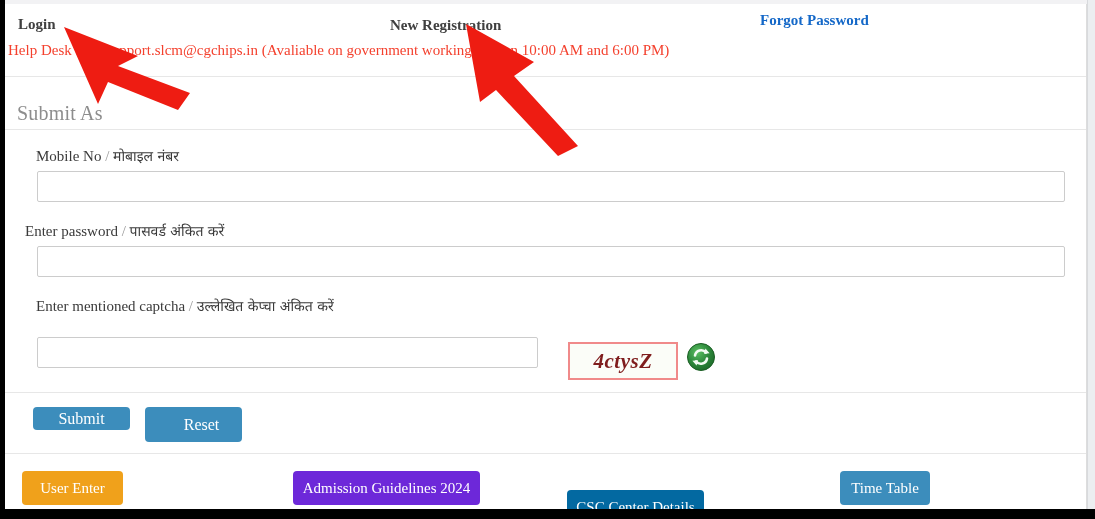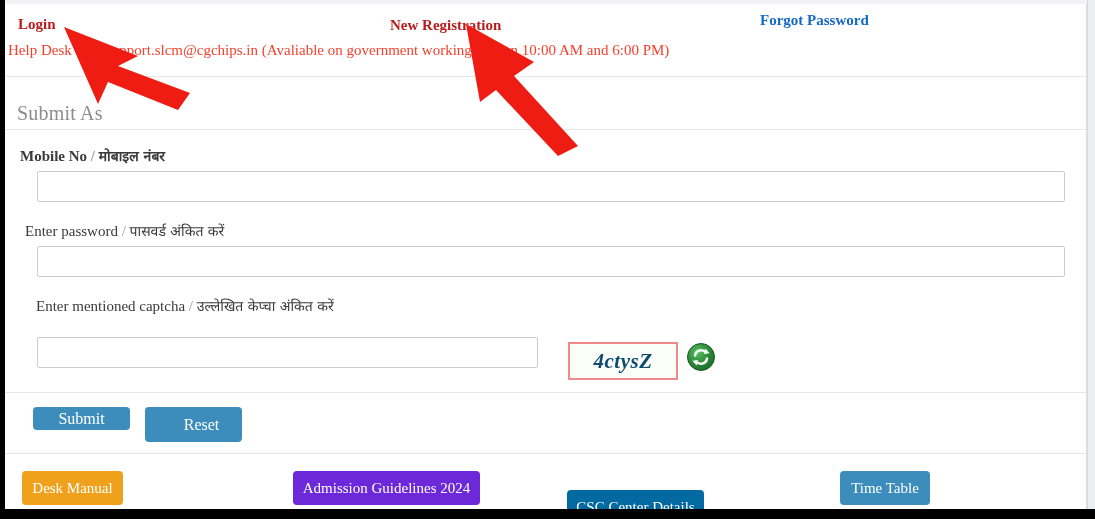--- a/index.html
+++ b/index.html
@@ -60,21 +60,21 @@
   
   .topnav {
     position: relative;
     height: 36px;
   }
   .nav-link {
     position: absolute;
     font-family: "Liberation Serif", serif;
     font-weight: bold;
     font-size: 15px;
-    color: #b91c1c;
+    color: #404040;
     text-decoration: none;
     white-space: nowrap;
     cursor: pointer;
   }
   .nav-login    { left: 13px;  top: 12px; }
   .nav-newreg   { left: 385px; top: 13px; }
   .nav-forgot   { left: 755px; top: 8px; color: #1468c8; text-align: center; }
 
   
   .helpdesk {
@@ -127,21 +127,21 @@
     background: #ffffff;
     border: 1px solid #cccccc;
     border-radius: 2px;
     font-family: "Liberation Serif", serif;
     font-size: 14px;
     color: #333333;
     padding: 0 8px;
     outline: none;
   }
 
-  .lbl-mobile   { left: 15px; top: 142px; font-weight: bold; }
+  .lbl-mobile   { left: 31px; top: 142px; }
   .inp-mobile   { left: 32px; top: 167px; width: 1028px; }
 
   .lbl-pass     { left: 20px; top: 217px; }
   .inp-pass     { left: 32px; top: 242px; width: 1028px; }
 
   .lbl-captcha  { left: 31px; top: 292px; }
   .inp-captcha  { left: 32px; top: 333px; width: 501px; }
 
   
   .captcha-box {
@@ -152,21 +152,21 @@
     background: #fbfdf8;
     display: flex;
     align-items: center;
     justify-content: center;
   }
   .captcha-text {
     font-family: "Liberation Serif", serif;
     font-style: italic;
     font-weight: bold;
     font-size: 21px;
-    color: #0c4a6e;
+    color: #7f1d1d;
     letter-spacing: .5px;
     user-select: none;
   }
   .captcha-refresh {
     position: absolute;
     left: 681px; top: 338px;
     width: 30px; height: 30px;
     cursor: pointer;
   }
 
@@ -297,21 +297,21 @@
       </svg>
     </div>
 
     <div class="divider div-3"></div>
 
     <button class="btn btn-submit">Submit</button>
     <button class="btn btn-reset">Reset</button>
 
     <div class="divider div-4"></div>
 
-    <button class="btn btn-manual">Desk Manual</button>
+    <button class="btn btn-manual">User Enter</button>
     <button class="btn btn-guidelines">Admission Guidelines 2024</button>
     <button class="btn btn-csc">CSC Center Details</button>
     <button class="btn btn-timetable">Time Table</button>
 
   </div>
 
   <svg class="arrow-overlay" viewBox="0 0 1095 519">
 
     <polygon points="64,27 138,56 118,66 190,93 178,110 108,82 98,104" fill="#ee1c12"></polygon>
 

